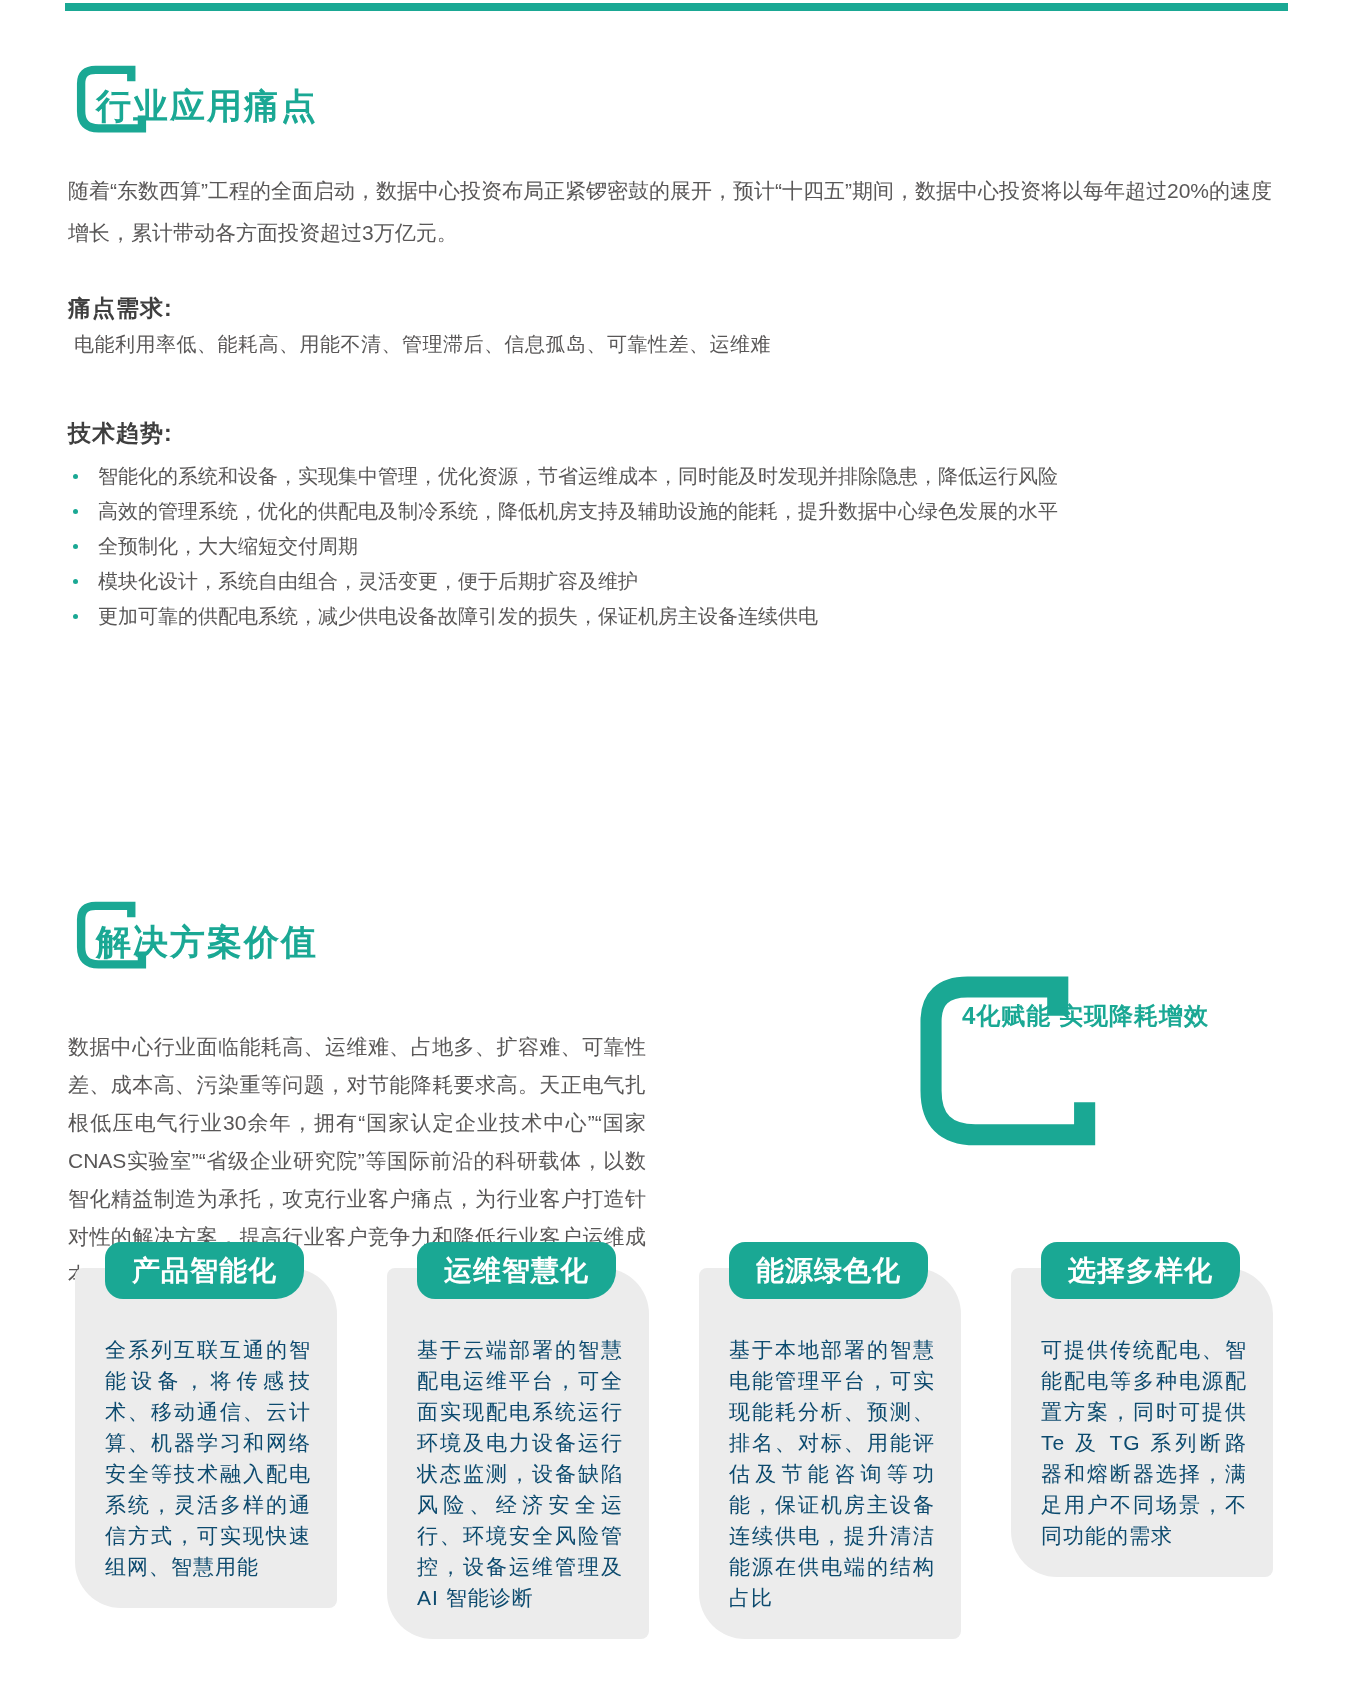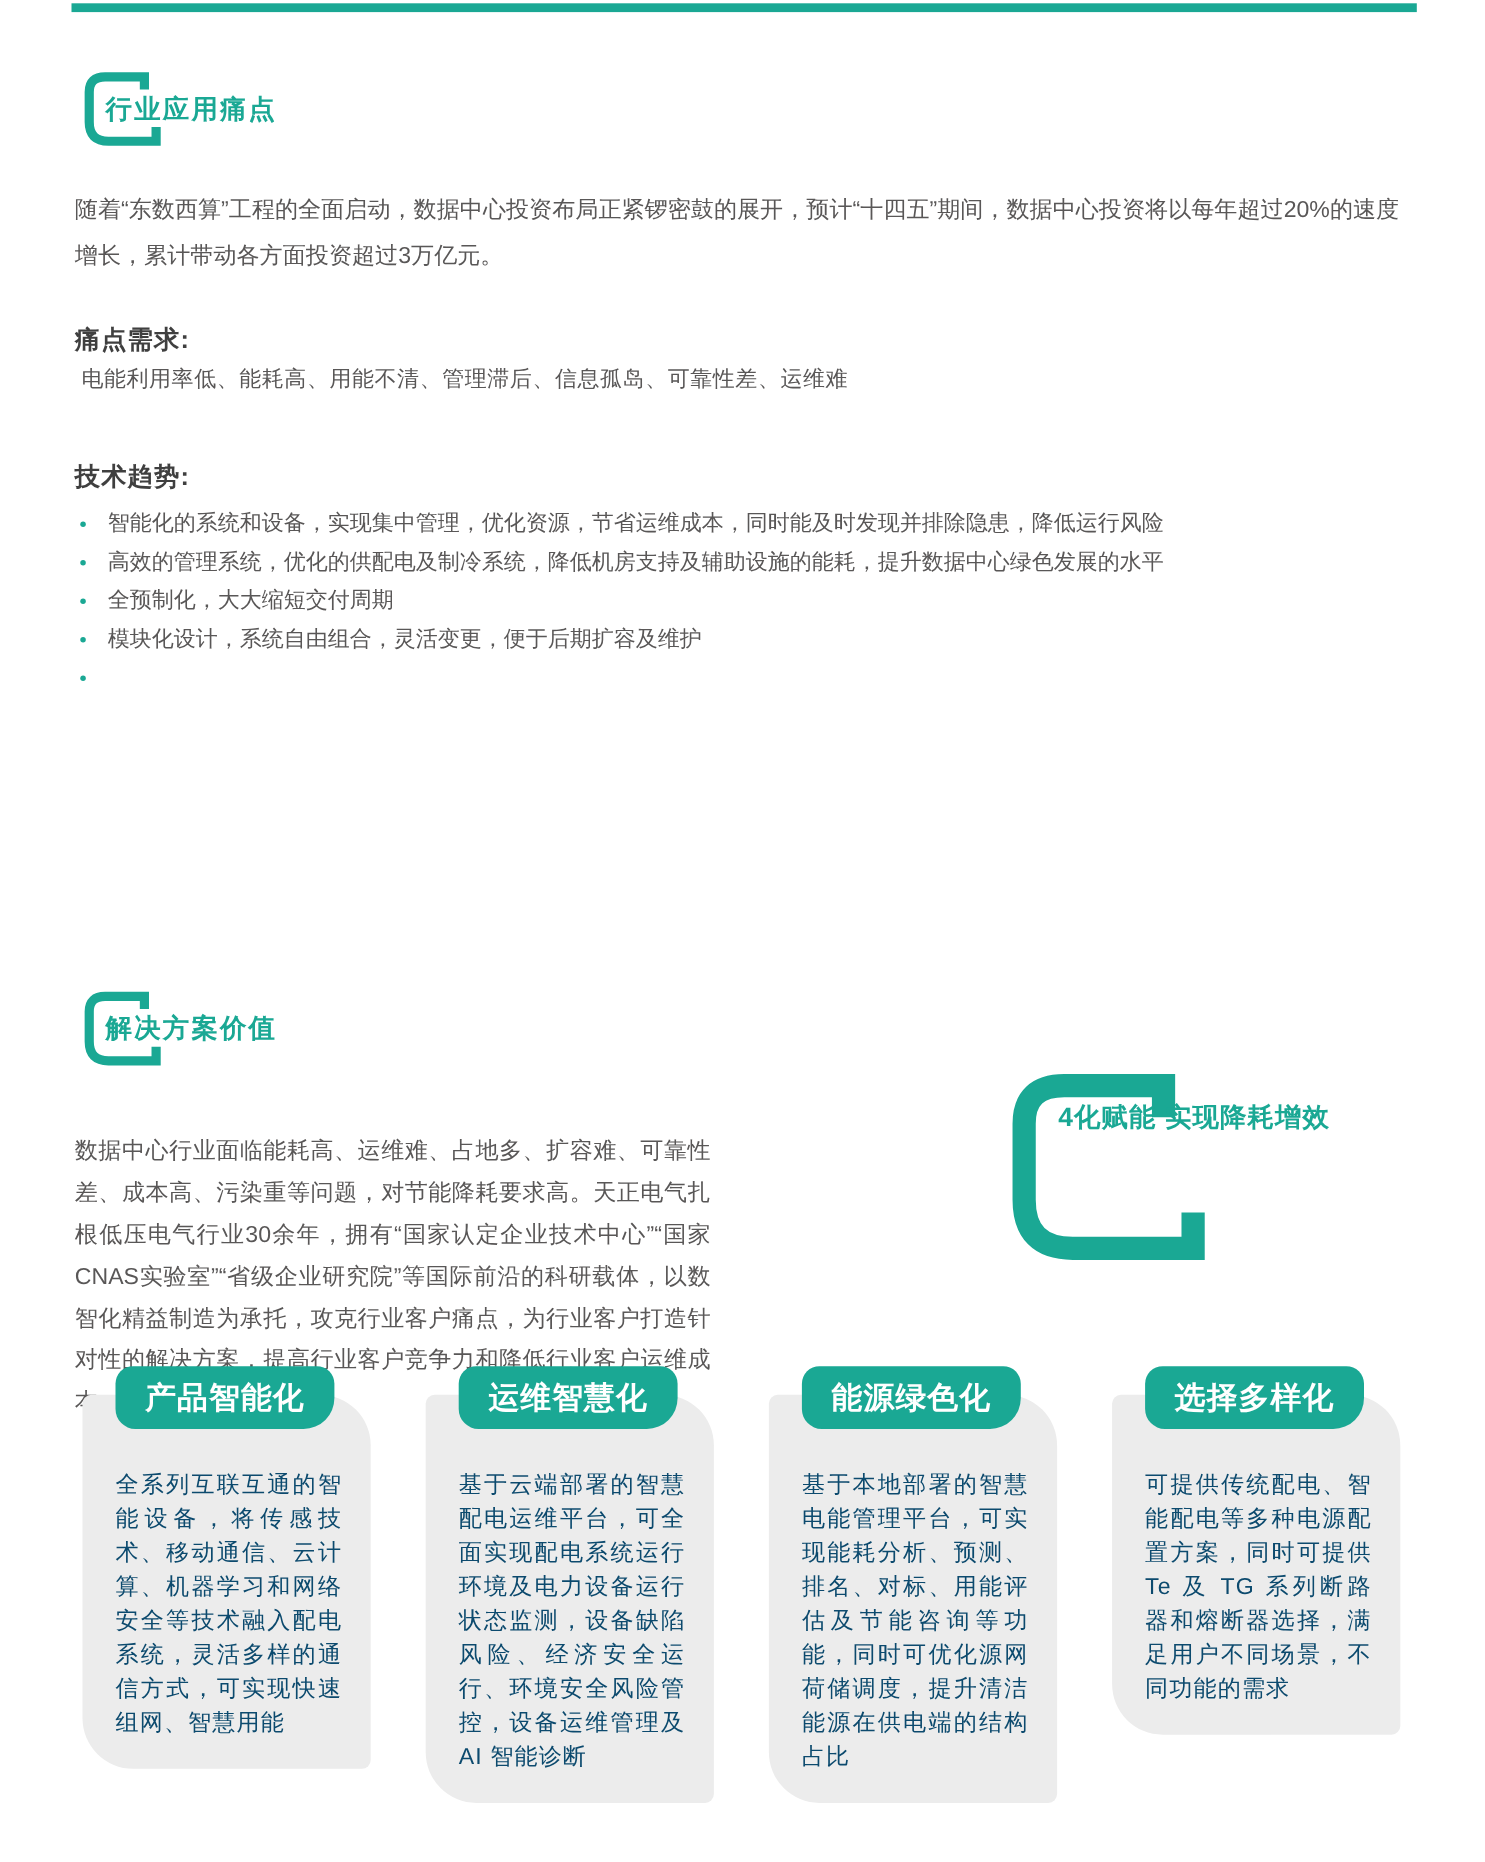--- a/index.html
+++ b/index.html
@@ -7,21 +7,21 @@
     position:relative;width:1350px;height:1693px;background:#ffffff;overflow:hidden;
     font-family:"Liberation Sans","DejaVu Sans",sans-serif;
   }
   .top-bar{position:absolute;left:65px;top:3px;width:1223px;height:8px;background:#1AA894;}
 
   
   .sec-header{position:absolute;height:80px;}
   .sec-header svg{position:absolute;left:0;top:0;}
   .sec-title{
     position:relative;margin:0;padding:23px 0 0 24px;white-space:nowrap;
-    font-size:24px;font-weight:bold;color:#1AA894;letter-spacing:2px;
+    font-size:35px;font-weight:bold;color:#1AA894;letter-spacing:2px;
   }
   .hdr1{left:72px;top:60px;}
   .hdr2{left:72px;top:896px;}
 
   .intro{
     position:absolute;left:68px;top:170px;width:1222px;margin:0;
     font-size:21px;line-height:42px;color:#595757;
   }
   .sub-heading{
     position:absolute;left:68px;margin:0;font-size:23px;font-weight:bold;color:#3f3f3f;letter-spacing:1px;
@@ -100,20 +100,21 @@
     <li>
       <span class="bullet-dot"></span>
       <span>全预制化，大大缩短交付周期</span>
     </li>
     <li>
       <span class="bullet-dot"></span>
       <span>模块化设计，系统自由组合，灵活变更，便于后期扩容及维护</span>
     </li>
     <li>
       <span class="bullet-dot"></span>
+      <span>更加可靠的供配电系统，减少供电设备故障引发的损失，保证机房主设备连续供电</span>
     </li>
   </ul>
 
   <div class="sec-header hdr2">
     <svg width="76" height="76" viewBox="0 0 100 100">
       <path d="M 78 28 V 13 H 31 Q 12 13 12 31 V 67 Q 12 90 35 90 H 92 V 73" fill="none" stroke="#1AA894" stroke-width="11"></path>
     </svg>
     <h1 class="sec-title">解决方案价值</h1>
   </div>
 
@@ -135,21 +136,21 @@
       <div class="card-body">全系列互联互通的智能设备，将传感技术、移动通信、云计算、机器学习和网络安全等技术融入配电系统，灵活多样的通信方式，可实现快速组网、智慧用能</div>
     </article>
 
     <article class="card">
       <div class="card-btn">运维智慧化</div>
       <div class="card-body">基于云端部署的智慧配电运维平台，可全面实现配电系统运行环境及电力设备运行状态监测，设备缺陷风险、经济安全运行、环境安全风险管控，设备运维管理及 AI 智能诊断</div>
     </article>
 
     <article class="card">
       <div class="card-btn">能源绿色化</div>
-      <div class="card-body">基于本地部署的智慧电能管理平台，可实现能耗分析、预测、排名、对标、用能评估及节能咨询等功能，同时可优化源网荷储调度，提升清洁能源在供电端的结构占比</div>
+      <div class="card-body">基于本地部署的智慧电能管理平台，可实现能耗分析、预测、排名、对标、用能评估及节能咨询等功能，保证机房主设备连续供电，提升清洁能源在供电端的结构占比</div>
     </article>
 
     <article class="card">
       <div class="card-btn">选择多样化</div>
       <div class="card-body">可提供传统配电、智能配电等多种电源配置方案，同时可提供 Te 及 TG 系列断路器和熔断器选择，满足用户不同场景，不同功能的需求</div>
     </article>
 
   </div>
 </div>
 

